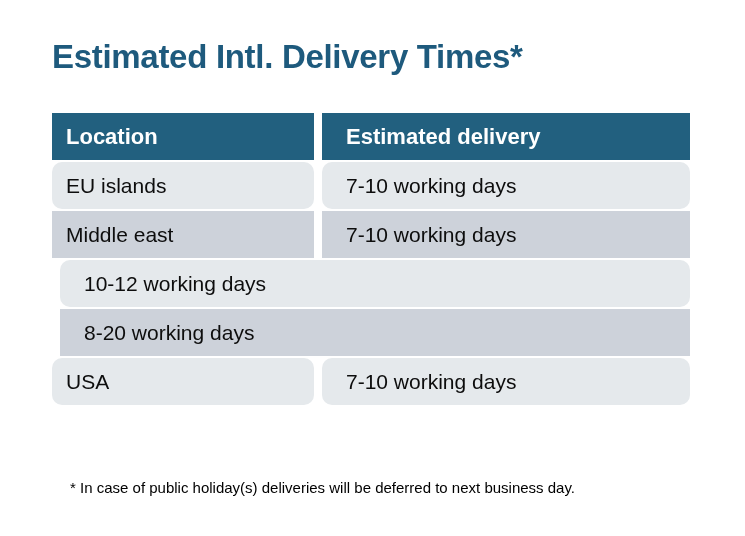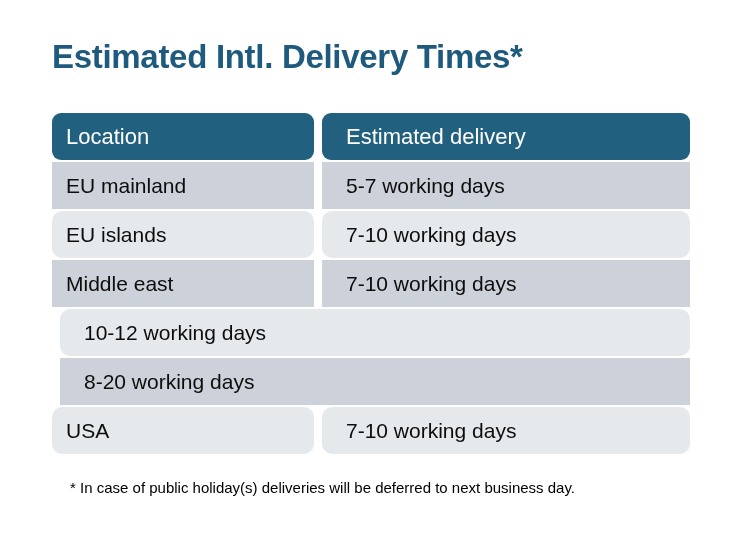--- a/index.html
+++ b/index.html
@@ -63,23 +63,22 @@
     flex: 0 0 8px;
     background: #ffffff;
   }
   .cell.c2 {
     flex: 1 1 auto;
     padding-left: 24px;
   }
   .header-row .cell {
     background: #22607F;
     color: #ffffff;
-    font-weight: normal;
+    font-weight: bold;
     font-size: 22px;
-    border-radius: 9px;
   }
   .row-odd .cell {
     background: #CDD2DA;
   }
   .row-even .cell {
     background: #E5E9EC;
     border-radius: 10px;
   }
   .footnote {
     position: absolute;
@@ -98,25 +97,20 @@
   <div class="title">Estimated Intl. Delivery Times*</div>
 
   <div class="table">
 
     <div class="row header-row">
       <div class="cell c1">Location</div>
       <div class="gap"></div>
       <div class="cell c2">Estimated delivery</div>
     </div>
 
-    <div class="row row-odd">
-      <div class="cell c1">EU mainland</div>
-      <div class="gap"></div>
-      <div class="cell c2">5-7 working days</div>
-    </div>
 
     <div class="row row-even">
       <div class="cell c1">EU islands</div>
       <div class="gap"></div>
       <div class="cell c2">7-10 working days</div>
     </div>
 
     <div class="row row-odd">
       <div class="cell c1">Middle east</div>
       <div class="gap"></div>

